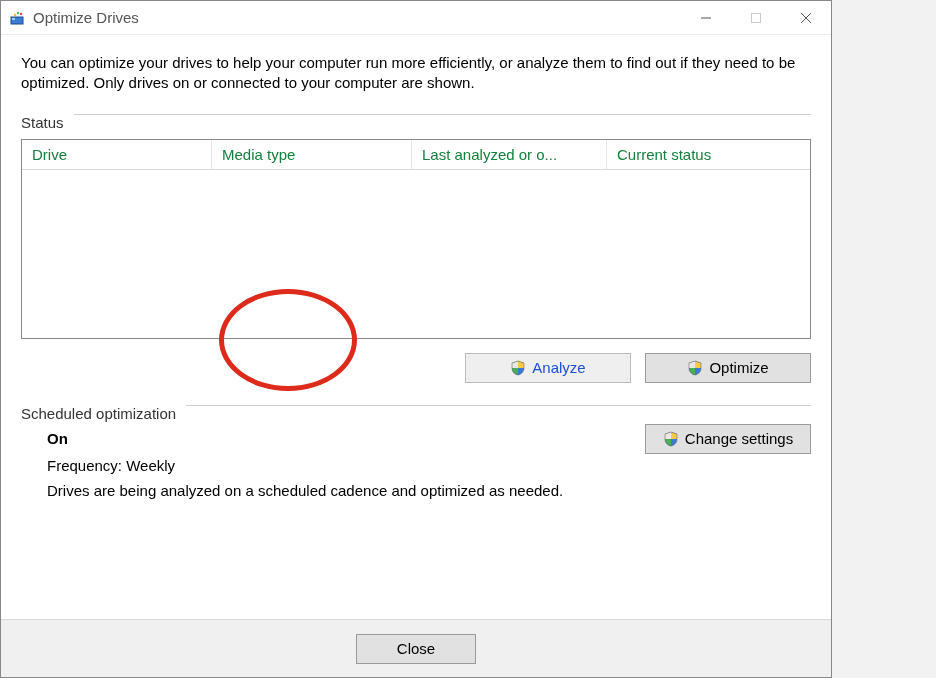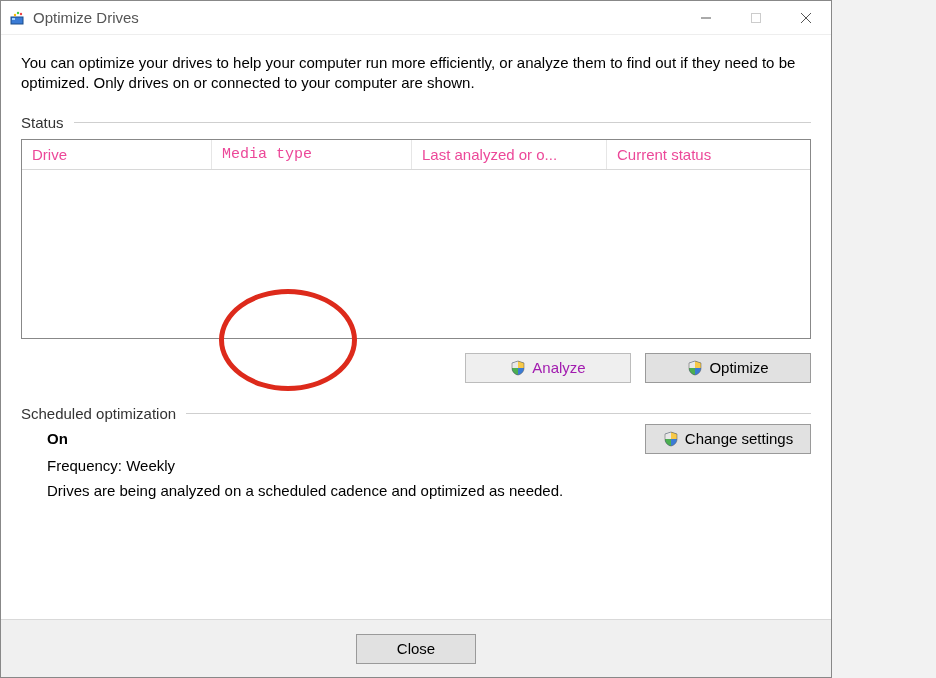--- a/index.html
+++ b/index.html
@@ -52,21 +52,20 @@
     padding: 18px 20px 8px 20px;
   }
 
   .intro {
     line-height: 1.35;
     margin-bottom: 20px;
   }
 
   .section-label {
     display: flex;
-    align-items: center;
     margin-bottom: 8px;
     color: #333;
   }
   .section-label .hr {
     flex: 1;
     height: 1px;
     background: #cfcfcf;
     margin-left: 10px;
   }
 
@@ -79,30 +78,30 @@
   }
   .drives-header-row, .drive-row {
     display: flex;
     align-items: center;
   }
   .drives-header-row {
     height: 30px;
     font-weight: 400;
     border-bottom: 1px solid #d8d8d8;
     background: #fff;
-    color: #ec4899;
+    color: #15803d;
   }
   .col {
     padding: 0 10px;
     white-space: nowrap;
     overflow: hidden;
     text-overflow: ellipsis;
   }
   .col-drive { width: 190px; border-right: 1px solid #e6e6e6; }
-  .col-media { width: 200px; border-right: 1px solid #e6e6e6; font-family: Liberation Mono, monospace; }
+  .col-media { width: 200px; border-right: 1px solid #e6e6e6; }
   .col-last  { width: 195px; border-right: 1px solid #e6e6e6; }
   .col-status{ flex: 1; }
   .drives-header-row .col { height: 100%; display:flex; align-items:center; }
 
   .drive-row {
     height: 30px;
     background: #f3f3f3;
   }
   .drive-row .col-drive {
     display: flex; align-items: center; gap: 6px;
@@ -138,21 +137,21 @@
     display: flex;
     align-items: center;
     justify-content: center;
     gap: 6px;
     font-family: inherit;
     font-size: 15px;
     padding: 0 14px;
     cursor: default;
   }
   .btn.disabled {
-    color: #a21caf;
+    color: #1d4ed8;
     border-color: #bcbcbc;
     background: #efefef;
     text-align: center;
   }
   .btn.close-btn { min-width: 120px; }
   .shield {
     width: 16px; height: 16px; flex: 0 0 auto;
   }
 
   .sched {

